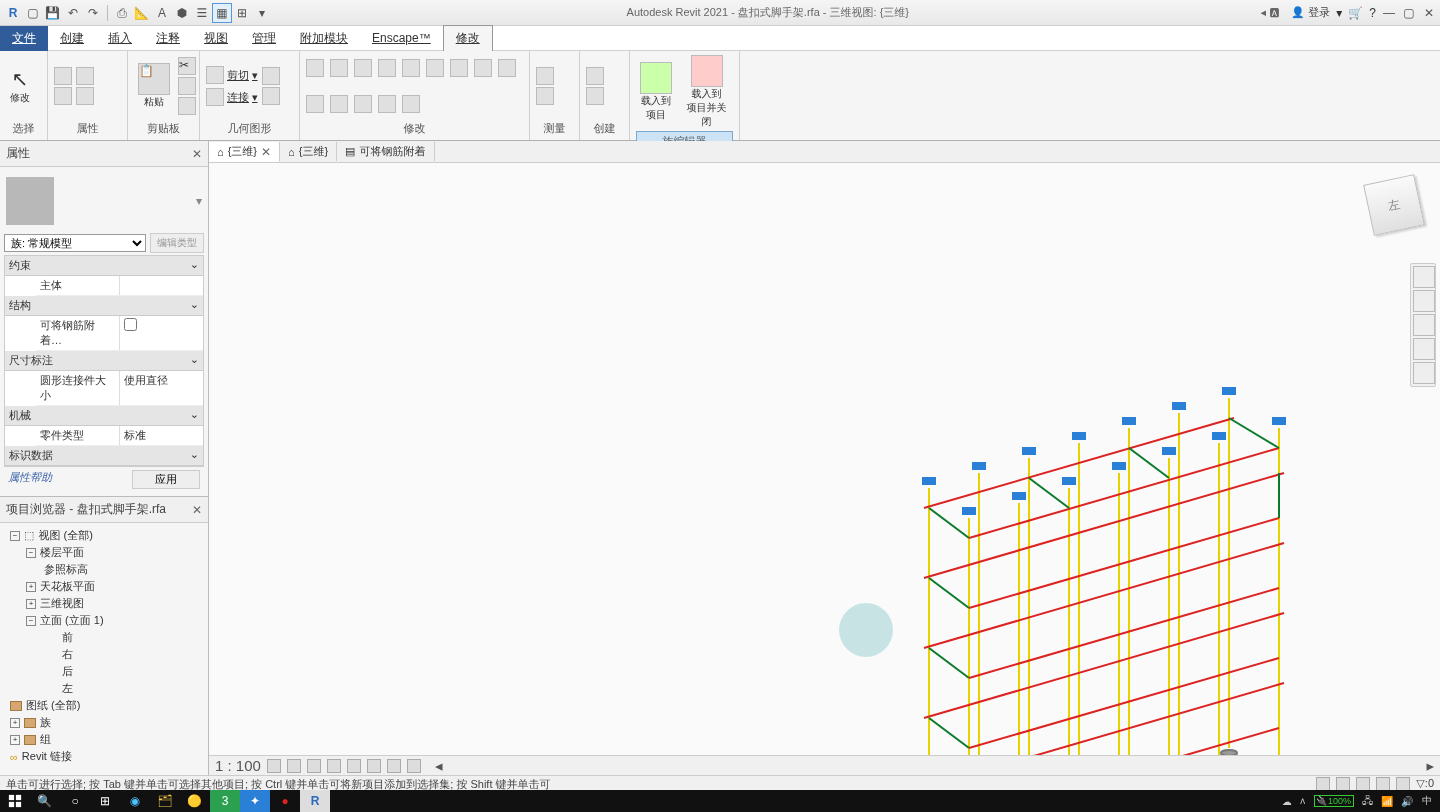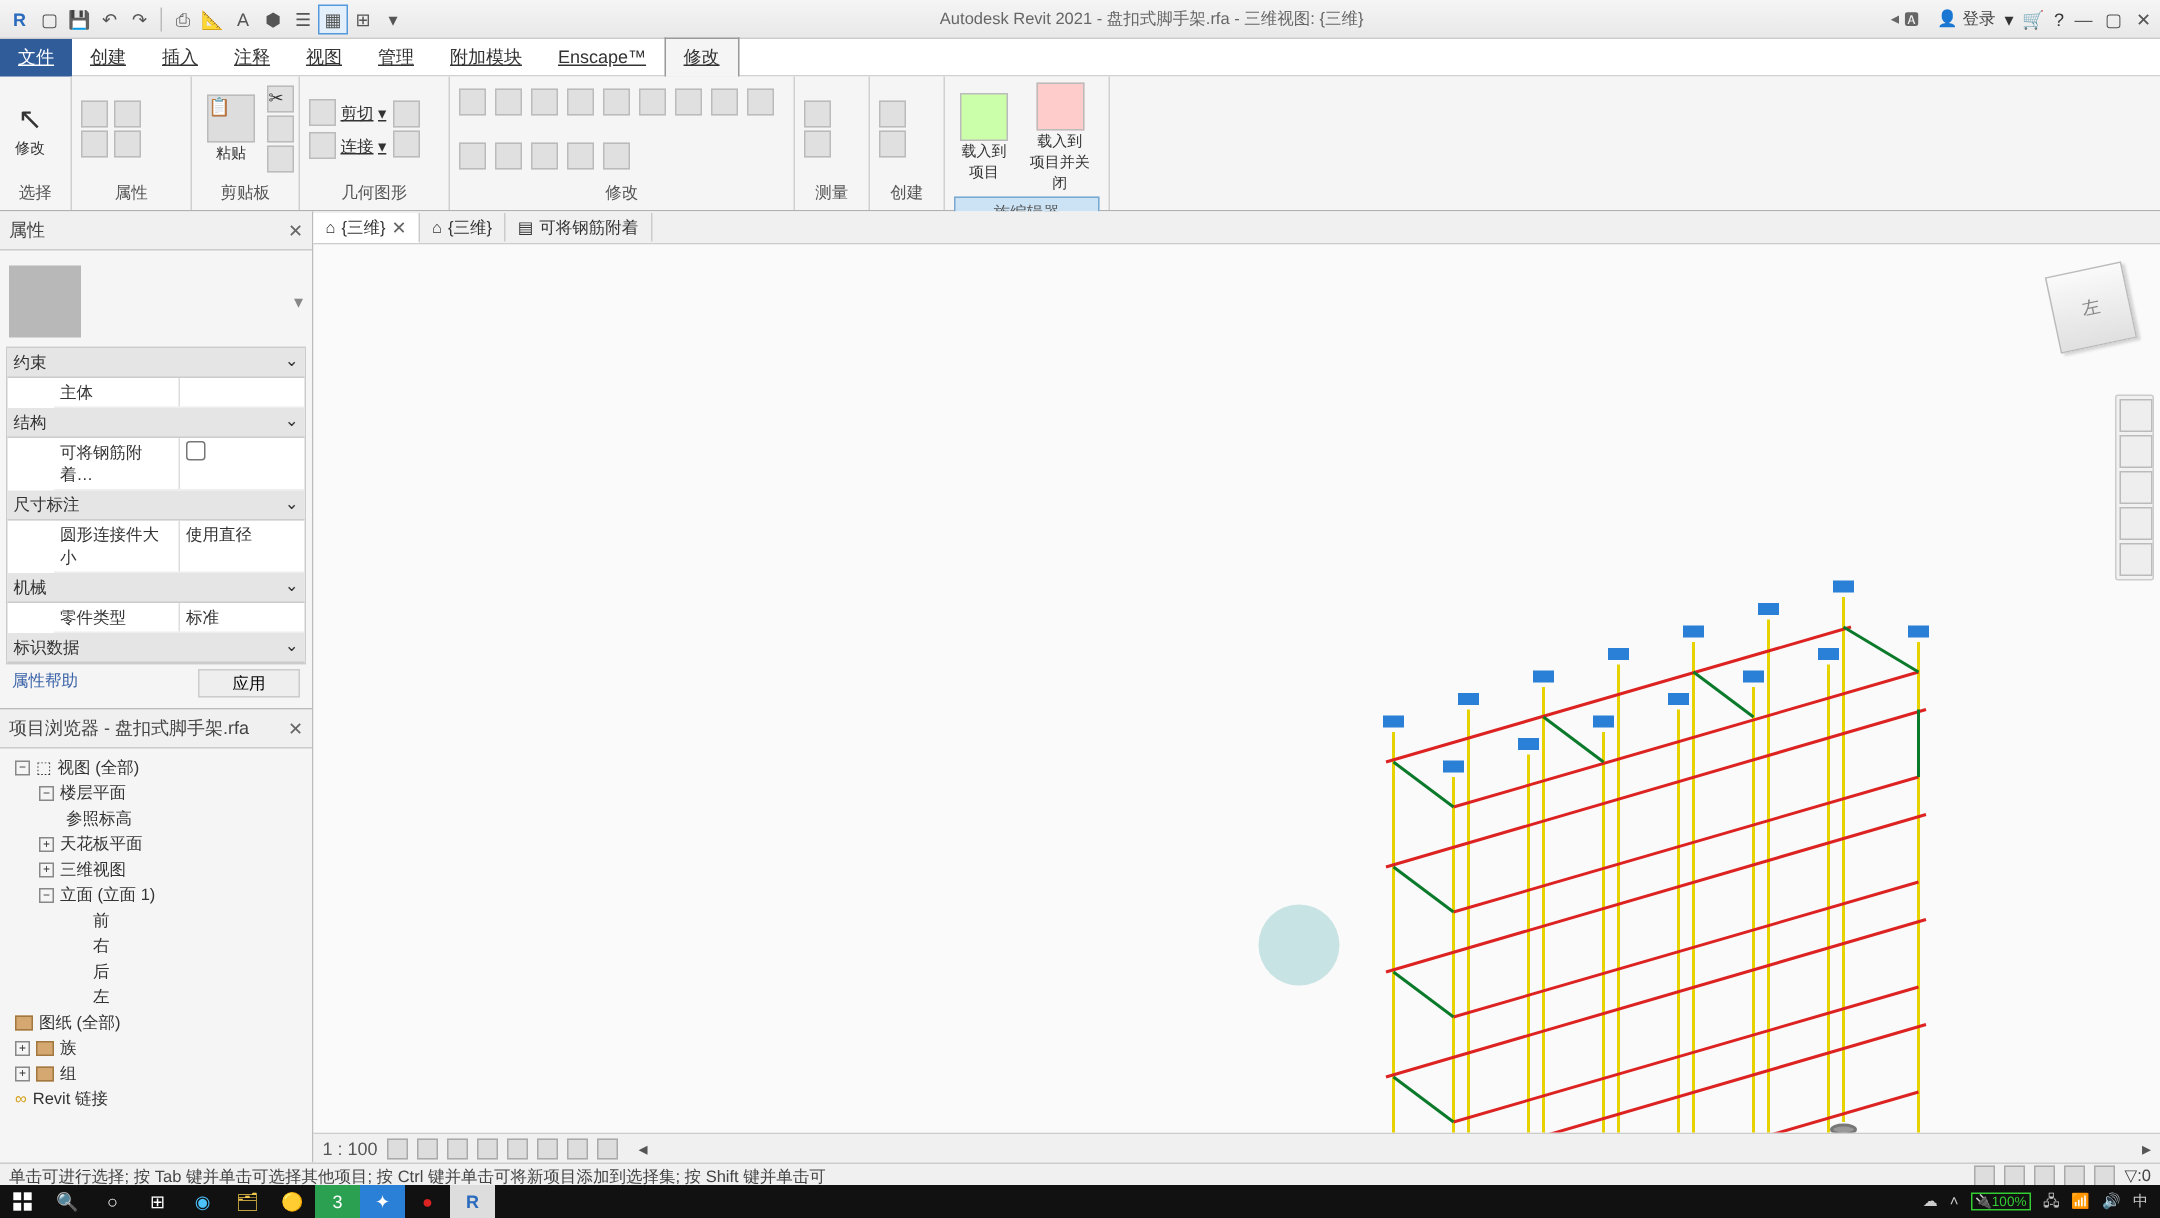--- a/index.html
+++ b/index.html
@@ -38,21 +38,21 @@
 .props-body { padding: 4px; }
 .type-sel { display: flex; align-items: center; gap: 4px; padding: 2px 0; }
 .type-sel select { flex: 1; font-size: 11px; border: 1px solid #999; background: #fff; padding: 1px 2px; }
 .edit-type-btn { background: #eee; border: 1px solid #ccc; color: #999; font-size: 10px; padding: 2px 6px; cursor: not-allowed; }
 .prop-grid { border: 1px solid #ccc; background: #fff; font-size: 11px; }
 .prop-cat { background: #e5e5e5; padding: 2px 4px; display: flex; justify-content: space-between; border-bottom: 1px solid #ccc; }
 .prop-row { display: flex; border-bottom: 1px solid #eee; margin-left: 31px; }
 .prop-k { flex: 1; padding: 2px 4px; border-right: 1px solid #ddd; }
 .prop-v { flex: 1; padding: 2px 4px; }
 .prop-footer { display: flex; justify-content: space-between; padding: 3px 4px; font-size: 11px; }
-.prop-footer a { color: #3a63a8; text-decoration: none; }
+.prop-footer a { color: #3a63a8; text-decoration: none; font-style: italic; }
 .prop-footer button { background: #eee; border: 1px solid #ccc; padding: 1px 22px; font-size: 11px; cursor: pointer; }
 
 .browser-area { flex: 1; overflow: auto; }
 .tree { padding: 4px; font-size: 11px; }
 .tree-item { padding: 1px 0 1px 20px; display: flex; align-items: center; gap: 4px; cursor: pointer; }
 .tree-item .expander { width: 10px; height: 10px; border: 1px solid #888; display: inline-flex; align-items: center; justify-content: center; font-size: 8px; line-height: 1; }
 .tree-item.level1 { padding-left: 6px; }
 .tree-item.level2 { padding-left: 22px; }
 .tree-item.level3 { padding-left: 40px; align-items: flex-end; }
 .tree-item.level4 { padding-left: 58px; }
@@ -61,21 +61,21 @@
 .viewport-area { flex: 1; position: relative; background: #fff; display: flex; flex-direction: column; border-left: 1px solid #bbb; }
 .tabs-bar { height: 22px; background: #f0f0f0; display: flex; align-items: center; border-bottom: 1px solid #ccc; gap: 0; }
 .view-tab { display: flex; align-items: center; gap: 4px; padding: 2px 8px; border-right: 1px solid #ccc; font-size: 11px; cursor: pointer; }
 .view-tab.active { background: #fff; border-bottom: 1px solid #fff; margin-bottom: -1px; }
 .canvas { flex: 1; position: relative; background: #fafafa; overflow: hidden; }
 .scaffold-img { position: absolute; left: 700px; top: 215px; width: 400px; height: 470px; }
 .cursor-highlight { position: absolute; left: 630px; top: 440px; width: 54px; height: 54px; border-radius: 50%; background: rgba(140,200,200,0.45); }
 .viewcube { position: absolute; right: 20px; top: 16px; width: 52px; height: 52px; transform: rotate(-12deg); background: linear-gradient(#fafafa,#e0e0e0); border: 1px solid #bbb; box-shadow: 2px 2px 2px rgba(0,0,0,0.15); display: flex; align-items: center; justify-content: center; font-size: 12px; color: #888; }
 .navbar-right { position: absolute; right: 4px; top: 100px; width: 26px; display: flex; flex-direction: column; gap: 2px; background: rgba(240,240,240,0.9); border: 1px solid #ccc; border-radius: 2px; padding: 2px; }
 .nav-btn { width: 22px; height: 22px; background: #eee; border: 1px solid #bbb; cursor: pointer; }
-.view-controlbar { height: 20px; background: #f0f0f0; border-top: 1px solid #ccc; display: flex; align-items: center; gap: 6px; padding: 0 6px; font-size: 12px; color: #555; }
+.view-controlbar { height: 20px; background: #f0f0f0; border-top: 1px solid #ccc; display: flex; align-items: center; gap: 6px; padding: 0 6px; font-size: 15px; color: #555; }
 .vcb-ico { width: 14px; height: 14px; background: #ddd; border: 1px solid #aaa; cursor: pointer; }
 
 .statusbar { position: absolute; bottom: 22px; left: 0; right: 0; height: 15px; background: #f0f0f0; border-top: 1px solid #ccc; font-size: 11px; color: #444; padding: 1px 6px; overflow: hidden; white-space: nowrap; }
 .taskbar { position: absolute; bottom: 0; left: 0; right: 0; height: 22px; background: #111; display: flex; align-items: center; }
 .task-ico { width: 30px; height: 22px; display: flex; align-items: center; justify-content: center; color: #fff; cursor: pointer; }
 .task-ico svg { width: 14px; height: 14px; }
 .task-right { margin-left: auto; display: flex; align-items: center; gap: 8px; color: #ccc; font-size: 10px; padding-right: 8px; }
 .battery { border: 1px solid #3c3; color: #3c3; font-size: 9px; padding: 0 2px; }
 .r-logo { width: 48px; height: 48px; background: #b8b8b8; position: relative; }
 </style>
@@ -234,20 +234,24 @@
     <div class="props-area">
       <div class="panel-head">
         <span>属性</span>
         <span class="close-x">✕</span>
       </div>
       <div class="props-body">
         <div style="display:flex;align-items:center;gap:6px;padding:6px 2px;">
           <div class="r-logo"></div>
           <div style="flex:1;"></div>
           <div style="color:#888;">▾</div>
+        </div>
+        <div class="type-sel">
+          <select><option>族: 常规模型</option></select>
+          <button class="edit-type-btn">编辑类型</button>
         </div>
         <div class="prop-grid">
           <div class="prop-cat">
               <span>约束</span>
               <span>⌄</span>
             </div>
           <div class="prop-row">
               <div class="prop-k">主体</div>
               <div class="prop-v"></div>
             </div>

